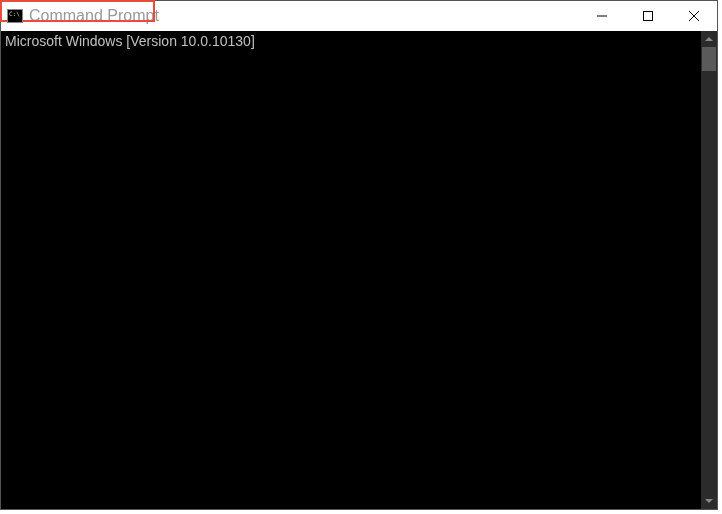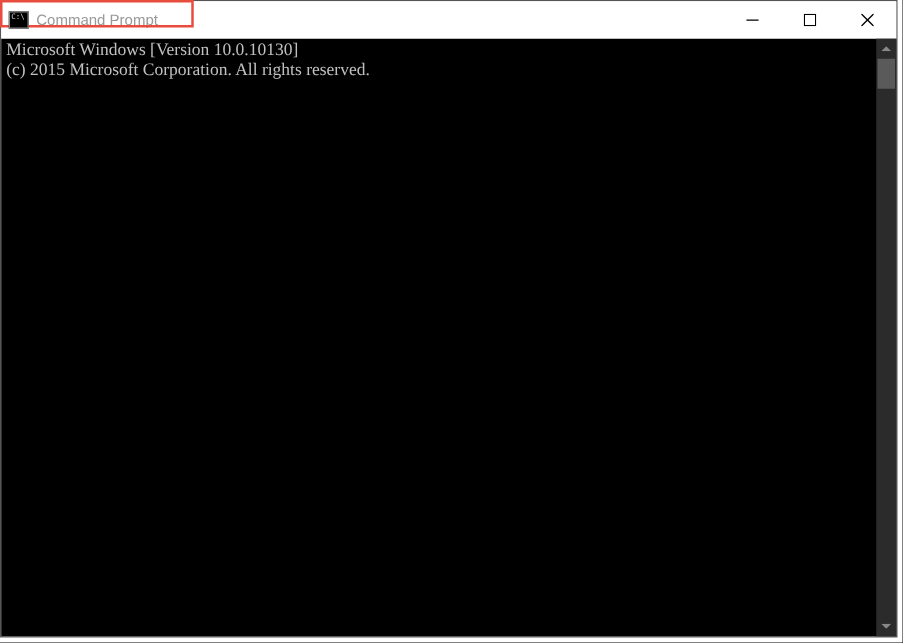--- a/index.html
+++ b/index.html
@@ -46,21 +46,21 @@
       content: 'C:\\';
       position: absolute;
       color: #ccc;
       font-size: 6px;
       font-family: monospace;
       top: 1px;
       left: 1px;
       line-height: 6px;
     }
     .title-text {
-      font-size: 12px;
+      font-size: 16px;
       color: #999;
     }
     .red-highlight {
       position: absolute;
       top: -1px;
       left: -1px;
       width: 155px;
       height: 22px;
       border: 2px solid #e74c3c;
       pointer-events: none;
@@ -92,21 +92,21 @@
       top: 30px;
       left: 0;
       right: 0;
       bottom: 0;
       background: #000;
       display: flex;
     }
     .terminal-content {
       flex: 1;
       padding: 2px 4px;
-      font-family: Liberation Serif, serif;
+      font-family: Liberation Sans, sans-serif;
       font-size: 14px;
       line-height: 16px;
       color: #c0c0c0;
       white-space: pre;
       overflow: hidden;
     }
     .scrollbar {
       width: 16px;
       background: #2b2b2b;
       position: relative;
@@ -171,21 +171,21 @@
       </button>
       <button class="win-btn close-btn">
         <svg width="10" height="10" viewBox="0 0 10 10">
             <line x1="0" y1="0" x2="10" y2="10"></line>
             <line x1="10" y1="0" x2="0" y2="10"></line>
           </svg>
       </button>
     </div>
   </div>
   <div class="terminal-area">
-    <div class="terminal-content"><span class="terminal-line">Microsoft Windows [Version 10.0.10130]</span><span class="terminal-line">(c) 2015 Microsoft Corporation. All rights reserved.</span><span class="blank-line"></span></div>
+    <div class="terminal-content"><span class="terminal-line">Microsoft Windows [Version 10.0.10130]</span><span class="blank-line"></span></div>
     <div class="scrollbar">
       <div class="scrollbar-arrow up">
         <svg width="8" height="4" viewBox="0 0 8 4">
             <polygon points="4,0 8,4 0,4"></polygon>
           </svg>
       </div>
       <div class="scrollbar-track">
         <div class="scrollbar-thumb"></div>
       </div>
       <div class="scrollbar-arrow down">

